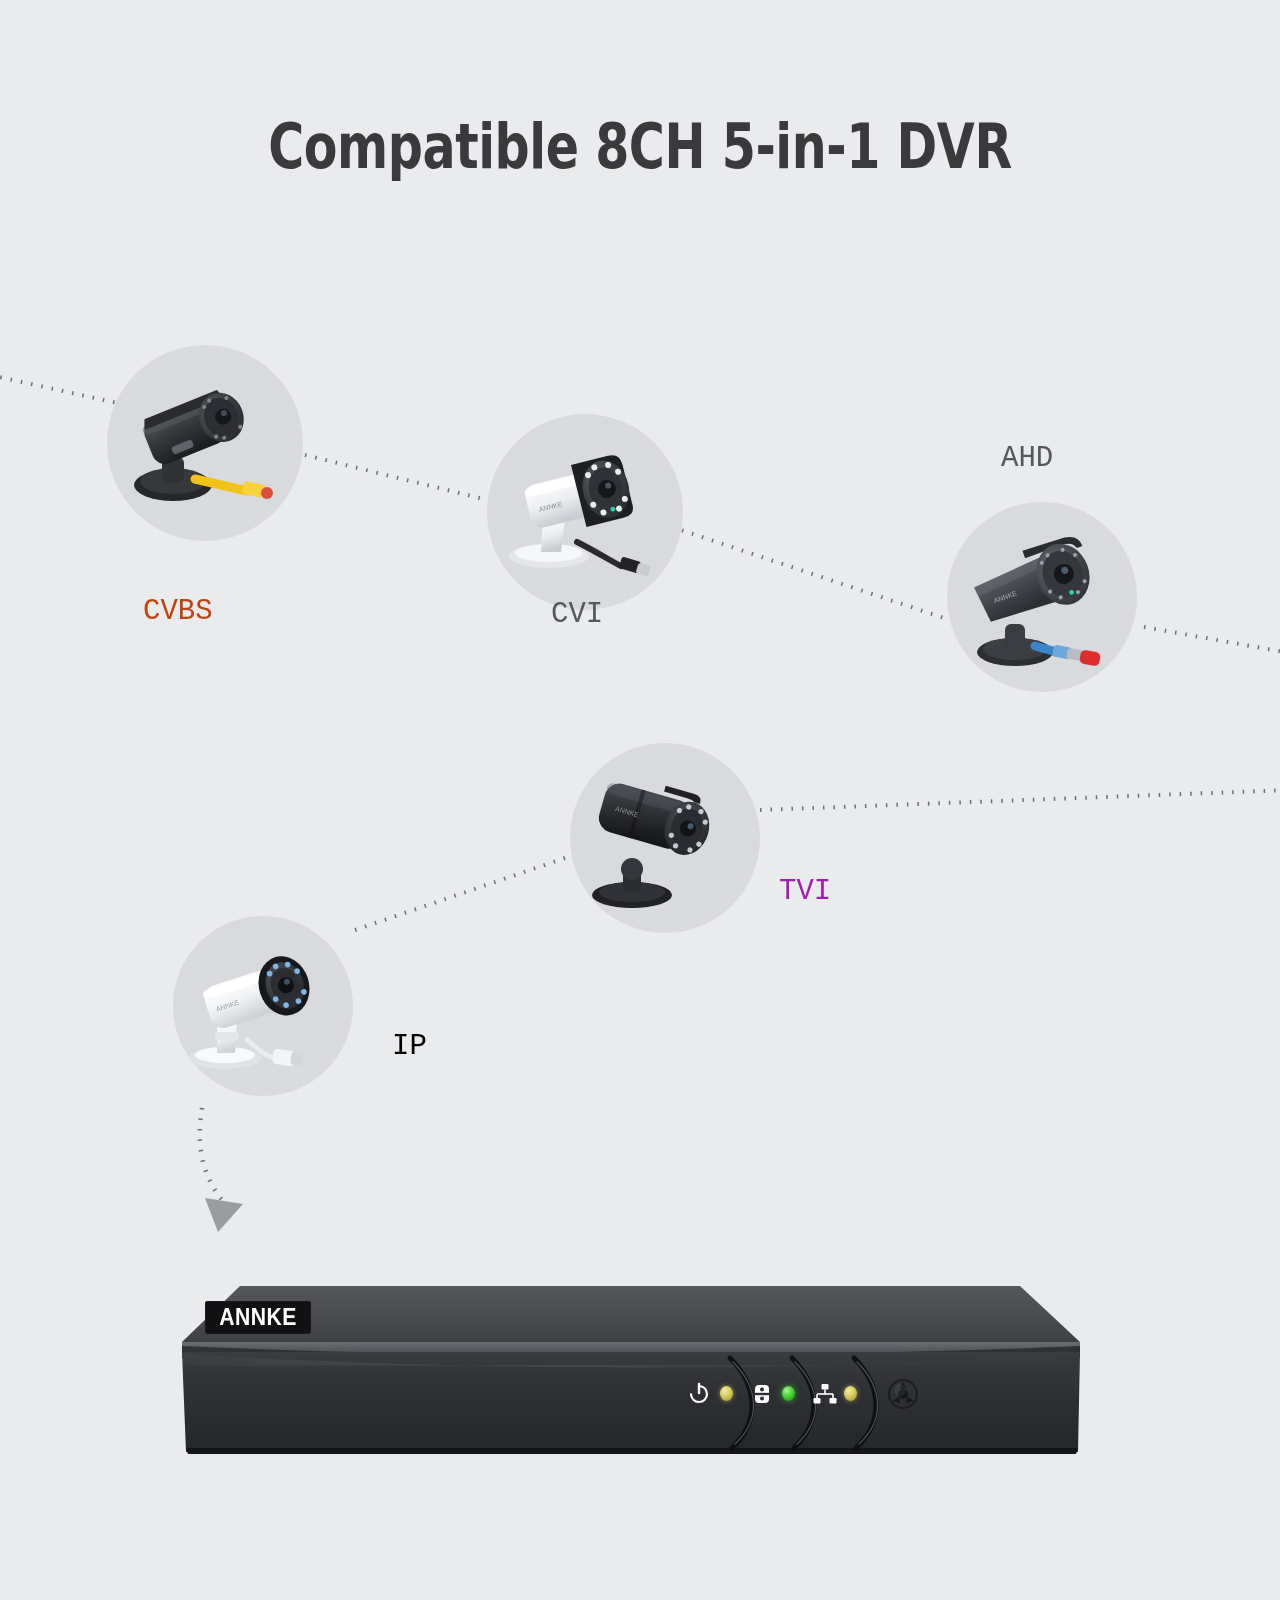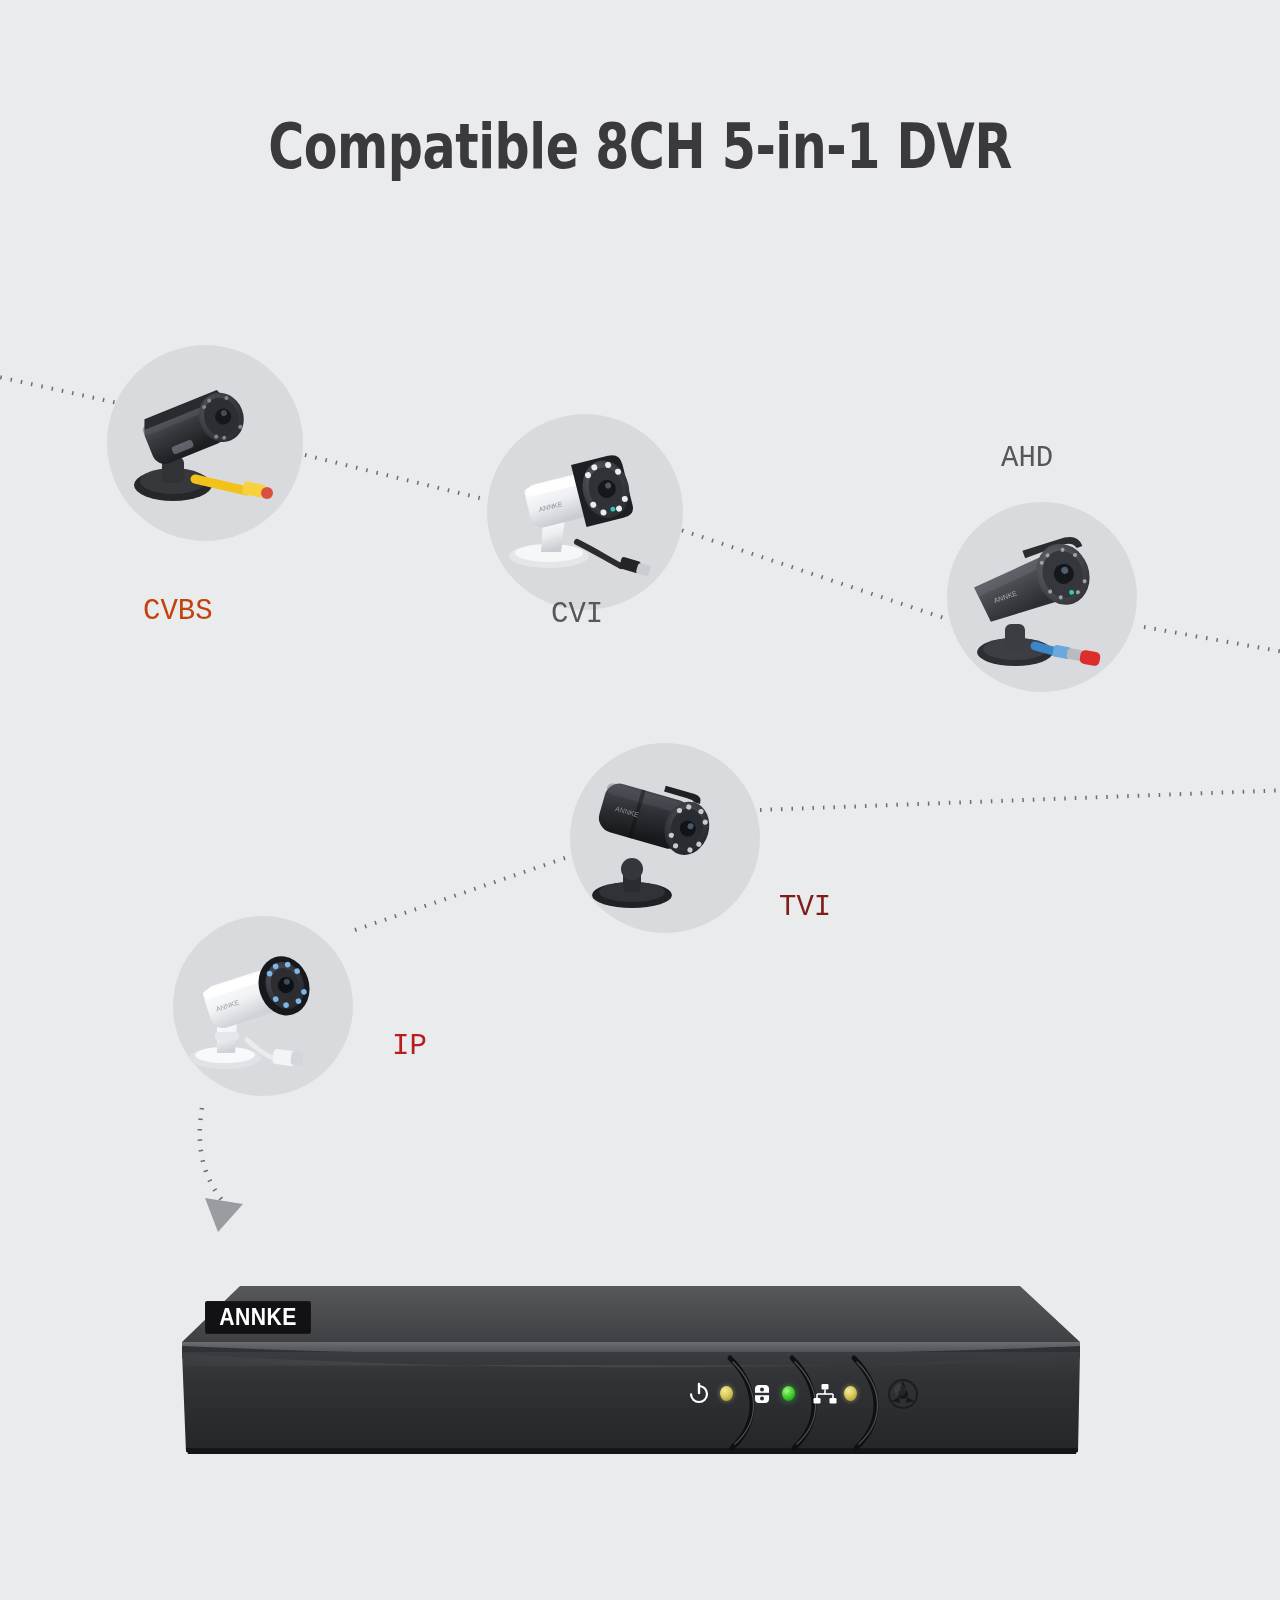--- a/index.html
+++ b/index.html
@@ -322,21 +322,21 @@
         <circle cx="114" cy="58" r="2.6" fill="#c7cad0"></circle>
         <circle cx="127" cy="59" r="2.6" fill="#c7cad0"></circle>
         <circle cx="134" cy="68" r="2.6" fill="#c7cad0"></circle>
         <circle cx="134" cy="91" r="2.6" fill="#c7cad0"></circle>
         <circle cx="127" cy="99" r="2.6" fill="#c7cad0"></circle>
         <circle cx="112" cy="99" r="2.6" fill="#c7cad0"></circle>
         <circle cx="105" cy="90" r="2.6" fill="#c7cad0"></circle>
         <text x="44" y="82" font-size="7" fill="#8a8e95" font-family="Liberation Sans, sans-serif">ANNKE</text>
       </g>
     </svg>
-    <div class="cam-label" style="left: 209px; top: 144px; color: #7f1d1d;">TVI</div>
+    <div class="cam-label" style="left: 209px; top: 128px; color: #a21caf;">TVI</div>
   </div>
 
   <div class="cam-node" style="left:173px; top:916px; width:180px; height:180px;">
     <div class="cam-circle" style="width: 180px; height: 180px; background: rgb(217, 218, 222);"></div>
     <svg class="cam-art" viewBox="0 0 180 180">
       <defs>
         <linearGradient id="ipWhite" x1="0" y1="0" x2="0.2" y2="1">
           <stop offset="0%" stop-color="#ffffff"></stop>
           <stop offset="55%" stop-color="#f0f2f4"></stop>
           <stop offset="100%" stop-color="#cfd2d7"></stop>
@@ -370,21 +370,21 @@
         <circle cx="110" cy="55" r="2.8" fill="#7fb6e8"></circle>
         <circle cx="122" cy="57" r="2.8" fill="#7fb6e8"></circle>
         <circle cx="129" cy="66" r="2.8" fill="#7fb6e8"></circle>
         <circle cx="129" cy="88" r="2.8" fill="#7fb6e8"></circle>
         <circle cx="121" cy="95" r="2.8" fill="#7fb6e8"></circle>
         <circle cx="108" cy="95" r="2.8" fill="#7fb6e8"></circle>
         <circle cx="100" cy="86" r="2.8" fill="#7fb6e8"></circle>
         <text x="40" y="80" font-size="7" fill="#9b9fa6" font-family="Liberation Sans, sans-serif">ANNKE</text>
       </g>
     </svg>
-    <div class="cam-label" style="left: 219px; top: 110px; color: #b91c1c; text-align: right;">IP</div>
+    <div class="cam-label" style="left: 219px; top: 110px; color: #000000; text-align: right;">IP</div>
   </div>
 
   <div id="dvr">
     <svg width="900" height="220" viewBox="0 0 900 220" style="position:absolute;left:0;top:0;">
       <defs>
         <linearGradient id="dvrTop" x1="0" y1="0" x2="0" y2="1">
           <stop offset="0%" stop-color="#56585c"></stop>
           <stop offset="100%" stop-color="#3e4044"></stop>
         </linearGradient>
         <linearGradient id="dvrBand" x1="0" y1="0" x2="0" y2="1">

